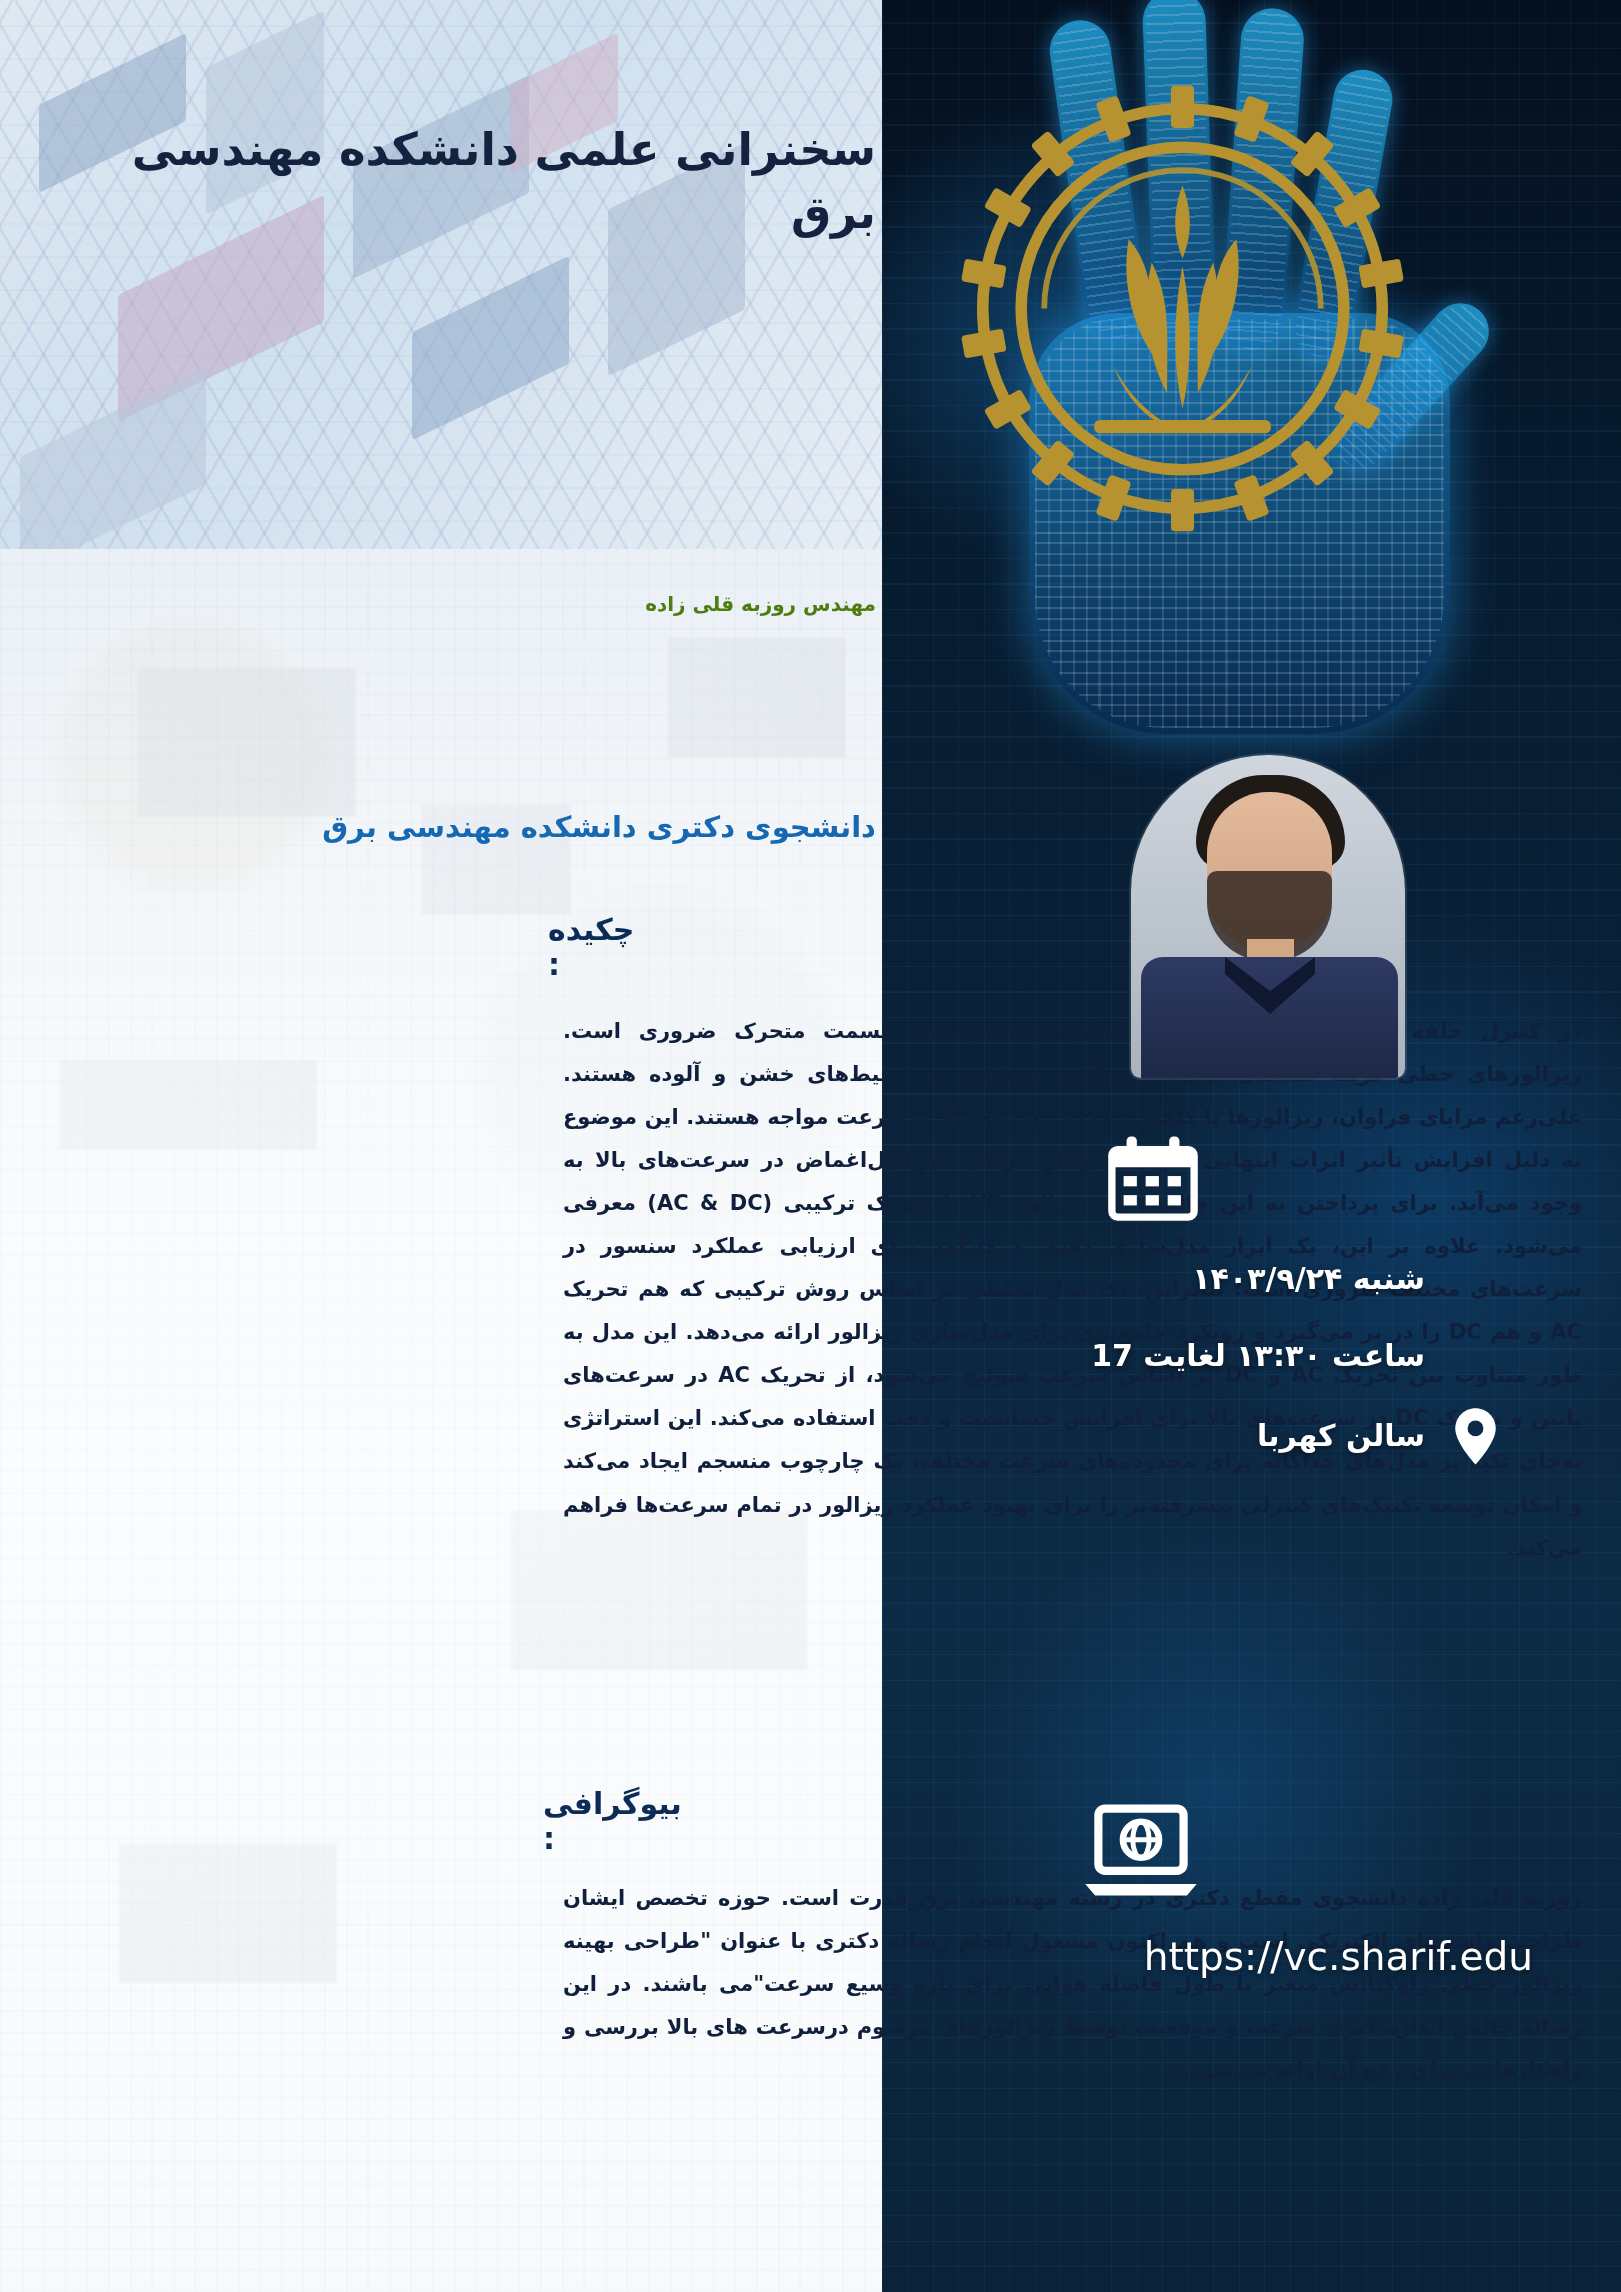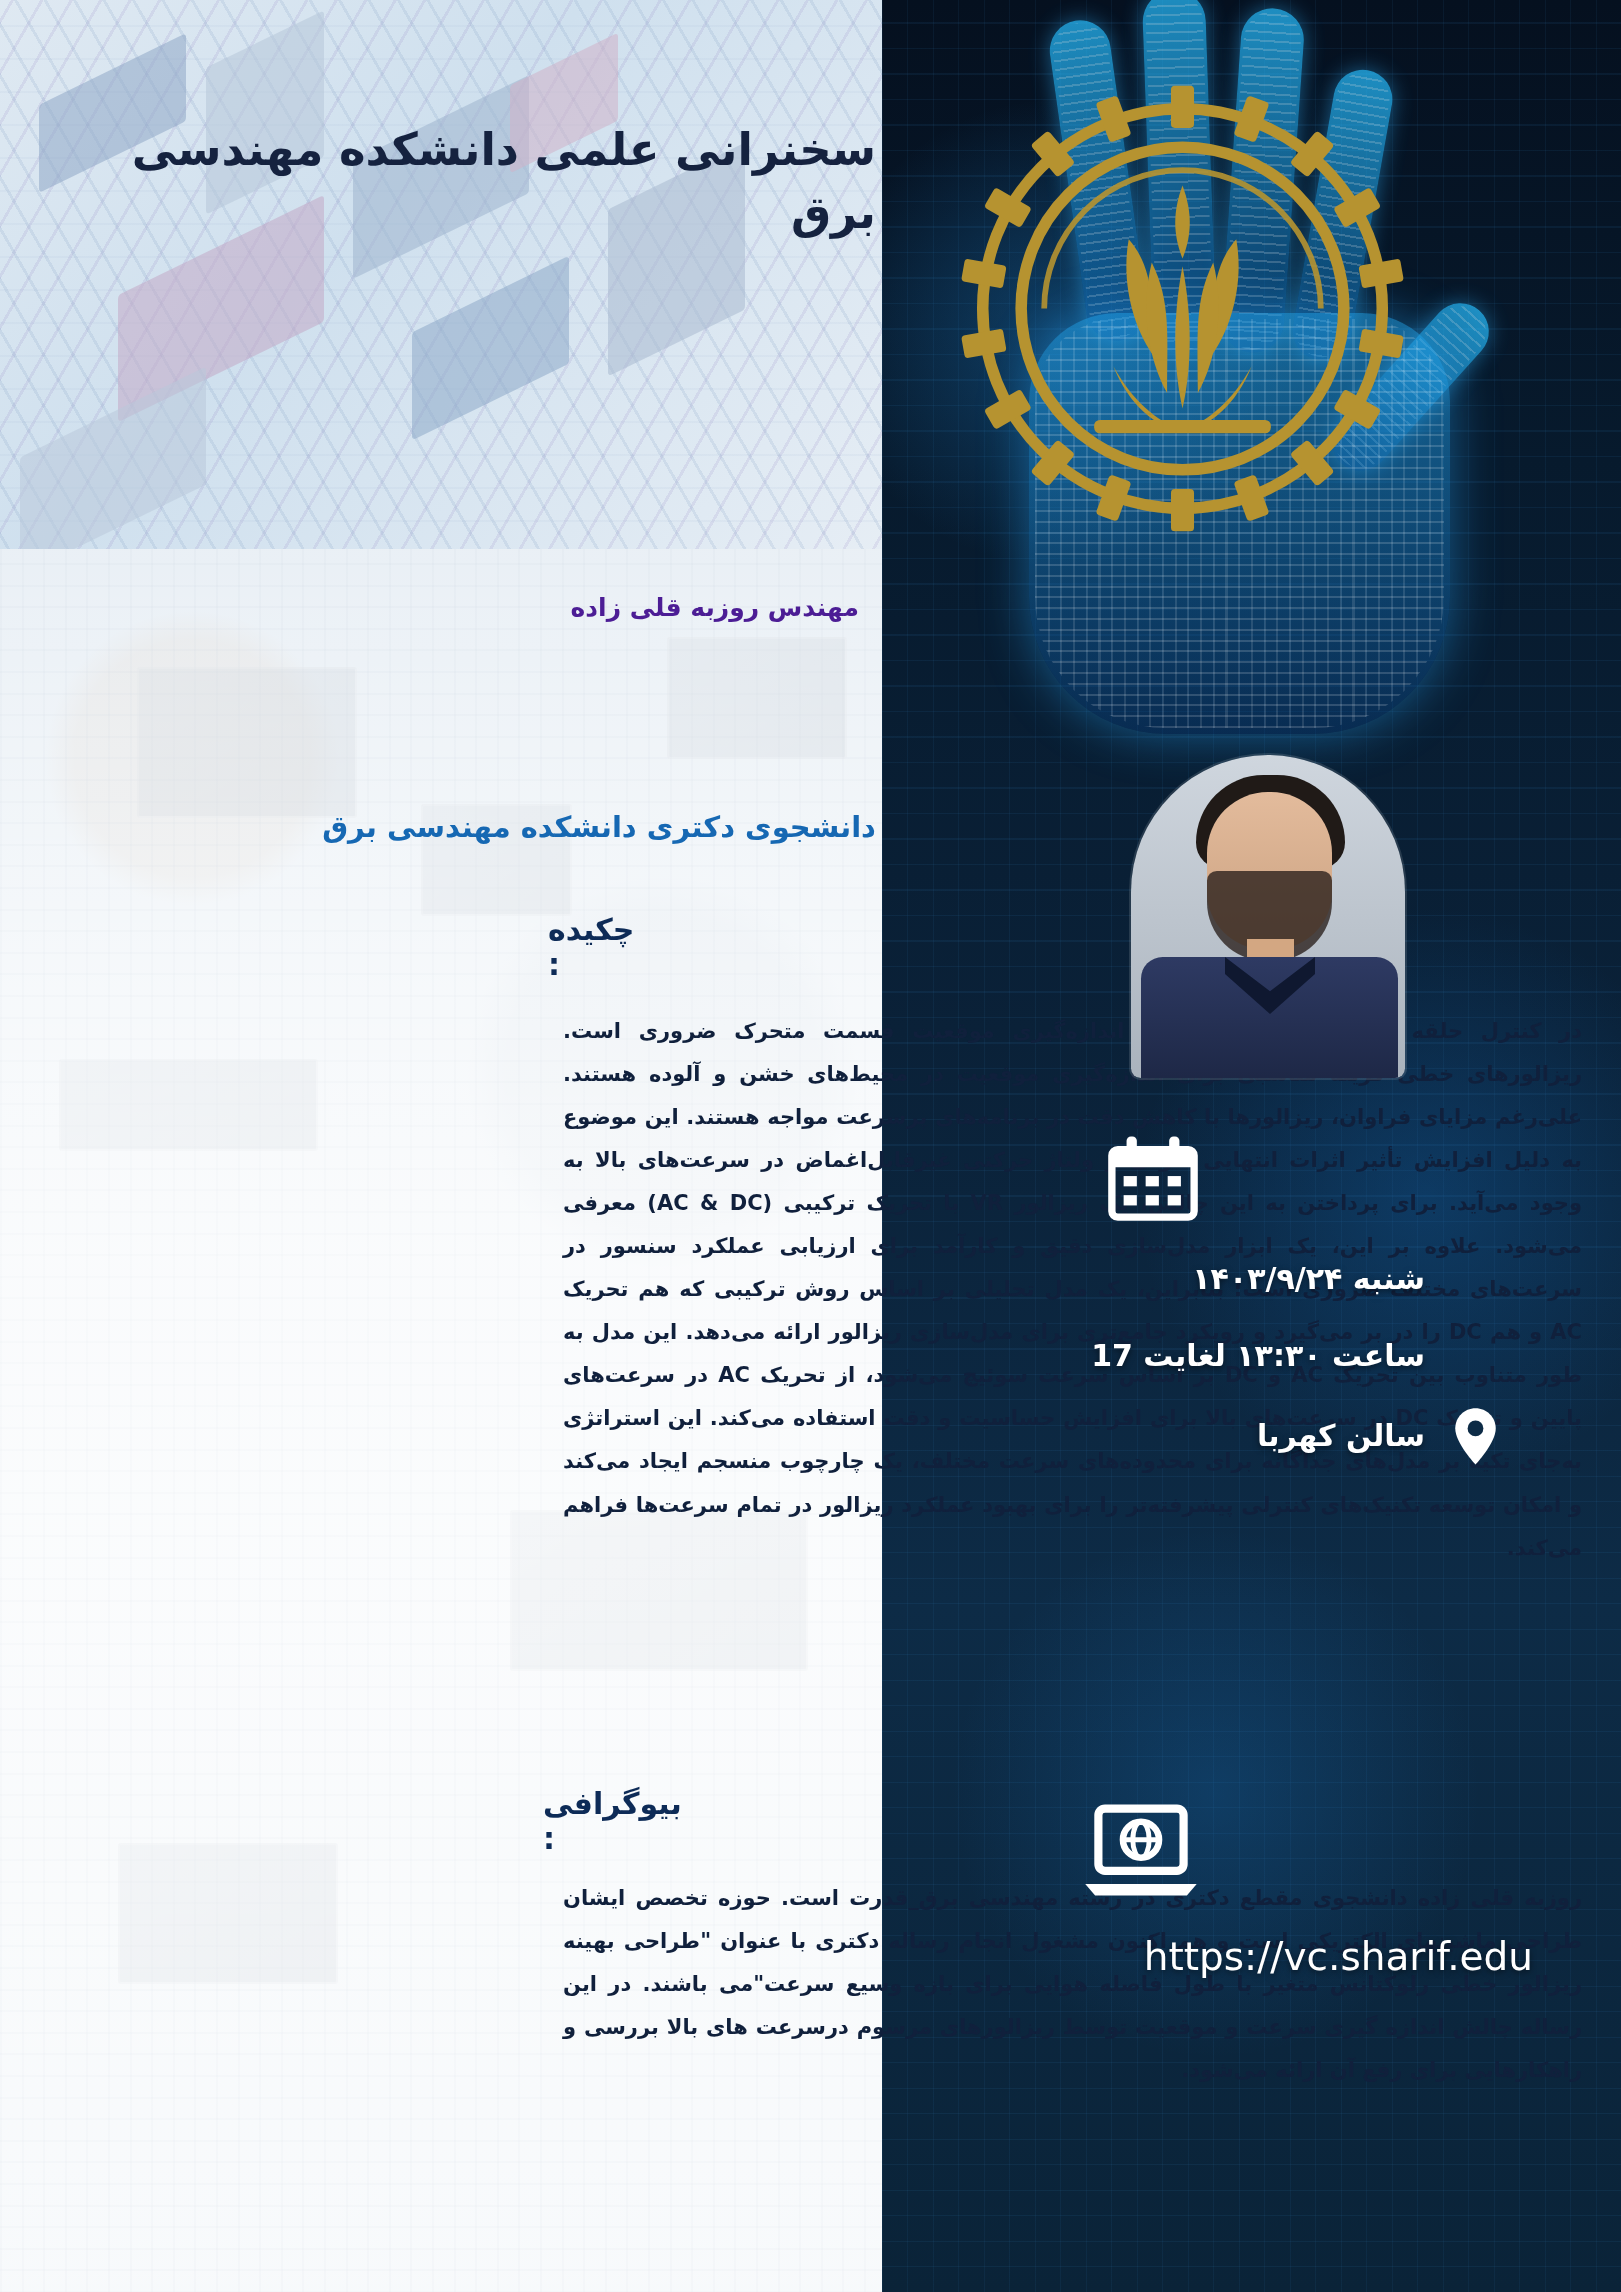--- a/index.html
+++ b/index.html
@@ -115,23 +115,23 @@
     text-align:right;direction:rtl;
     font-size:45px;font-weight:bold;color:#15223f;
     letter-spacing:0;line-height:1.4;
   }
   .title-sub{
     position:absolute;right:745px;top:294px;width:814px;
     text-align:right;direction:rtl;
     font-size:29px;font-weight:bold;color:#15223f;line-height:1.85;
   }
   .speaker-name{
-    position:absolute;right:762px;top:588px;width:804px;
+    position:absolute;right:745px;top:588px;width:804px;
     text-align:right;direction:rtl;
-    font-size:25px;font-weight:bold;color:#4c1d95;line-height:1.6;
+    font-size:20px;font-weight:bold;color:#4d7c0f;line-height:1.6;
   }
   .speaker-role{
     position:absolute;right:745px;top:789px;width:804px;
     text-align:right;direction:rtl;
     font-size:29px;font-weight:bold;color:#1668b3;line-height:1.6;margin-top:15px;
   }
 
   
   .sec-head{
     position:absolute;text-align:left;direction:rtl;

